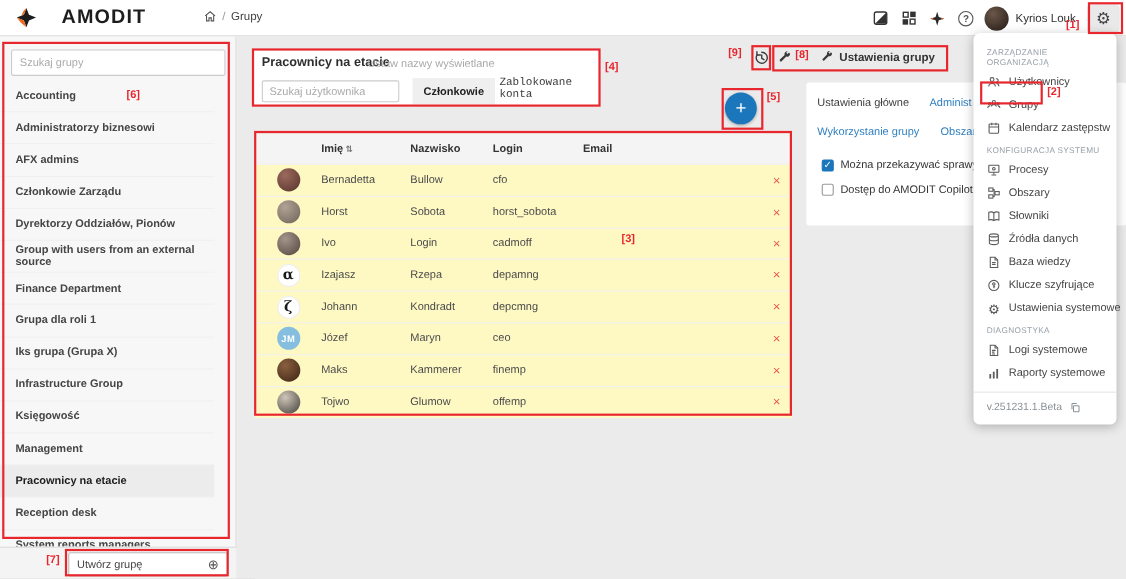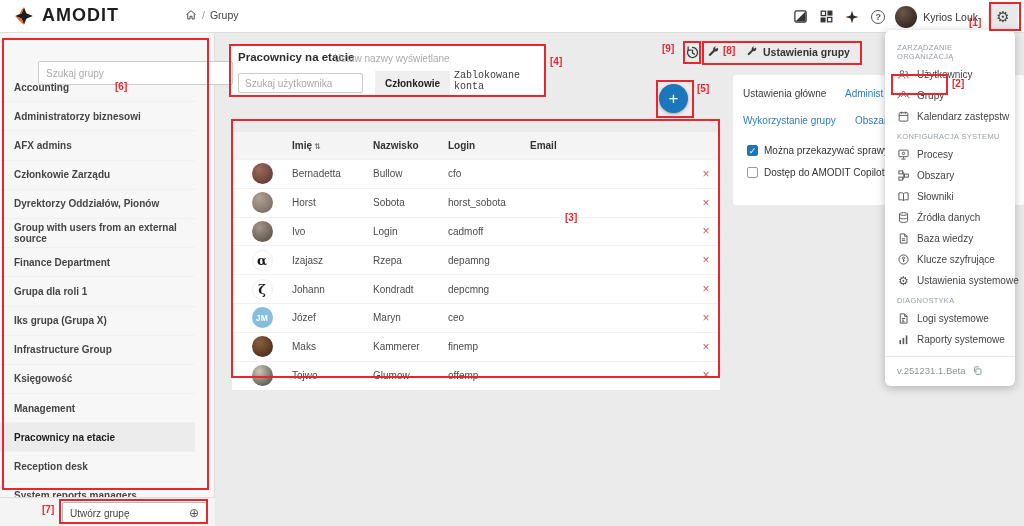--- a/index.html
+++ b/index.html
@@ -1,34 +1,34 @@
 <!DOCTYPE html>
 <html><head>
 <meta charset="utf-8">
 <style>
   html,body{margin:0;padding:0;background:#dcdcdc;}
   *{box-sizing:border-box;font-family:"Liberation Sans","DejaVu Sans",sans-serif;}
   .app{position:relative;width:1024px;height:526px;background:#ebebeb;overflow:hidden;}
 
   
   .topbar{position:absolute;left:0;top:0;width:1024px;height:33px;background:#fff;border-bottom:1px solid #ddd;z-index:5;}
-  .logo{position:absolute;left:14px;top:5px;display:flex;align-items:center;gap:8px;}
+  .logo{position:absolute;left:14px;top:5px;display:flex;align-items:center;gap:22px;}
   .logo-text{font-size:18px;font-weight:bold;color:#1d1d1d;letter-spacing:1px;}
   .breadcrumb{position:absolute;left:185px;top:9px;display:flex;align-items:center;gap:5px;font-size:10.5px;color:#444;}
   .crumb-sep{color:#999;}
   .top-icons{position:absolute;right:0;top:0;height:33px;display:flex;align-items:center;}
   .tico{width:26px;height:26px;display:flex;align-items:center;justify-content:center;}
   .help-circle{width:14px;height:14px;border:1.2px solid #555;border-radius:50%;display:flex;align-items:center;justify-content:center;font-size:9px;color:#555;font-weight:bold;}
   .user-avatar{width:22px;height:22px;border-radius:50%;background:radial-gradient(circle at 35% 30%,#6b564a,#241b15);margin:0 6px 0 4px;}
   .user-name{font-size:10.5px;color:#333;margin-right:10px;}
   .gear-btn{width:30px;height:26px;background:#e9e9e9;border-radius:4px;display:flex;align-items:center;justify-content:center;font-size:15px;color:#444;margin-right:6px;cursor:pointer;}
 
   
   .sidebar{position:absolute;left:0;top:33px;width:215px;height:493px;background:#f7f7f7;border-right:1px solid #ddd;z-index:2;}
-  .group-search{position:absolute;left:10px;top:28px;width:195px;height:24px;border:1px solid #ccc;border-radius:2px;background:#fff;font-size:10px;color:#444;padding:0 7px;outline:none;margin-left:28px;}
+  .group-search{position:absolute;left:10px;top:12px;width:195px;height:24px;border:1px solid #ccc;border-radius:2px;background:#fff;font-size:10px;color:#444;padding:0 7px;outline:none;}
   .group-search::placeholder{color:#aaa;}
   .group-list{position:absolute;left:0;top:40px;width:195px;height:424px;overflow:hidden;}
   .group-item{height:29.2px;display:flex;align-items:center;padding-left:14px;font-size:10px;font-weight:bold;color:#454545;border-bottom:1px solid #f0f0f0;cursor:pointer;}
   .group-item.selected{background:#ececec;color:#1d1d1d;}
   .create-bar{position:absolute;left:0;bottom:0;width:215px;height:29px;background:#f4f4f4;border-top:1px solid #ddd;}
   .create-input{position:absolute;left:62px;top:4px;width:145px;height:22px;background:#fff;border:1px solid #bbb;border-radius:2px;display:flex;align-items:center;justify-content:space-between;padding:0 7px;font-size:10px;color:#444;cursor:pointer;}
   .plus-circ{font-size:12px;color:#555;}
 
   
   .content{position:absolute;left:215px;top:33px;width:809px;height:493px;background:#ebebeb;}
@@ -40,21 +40,21 @@
   .tab-members{position:absolute;left:145px;top:26px;height:24px;padding:0 10px;background:#efefef;display:flex;align-items:center;font-size:10px;font-weight:bold;color:#222;cursor:pointer;}
   .tab-blocked{position:absolute;left:222px;top:24px;height:24px;padding:0 2px;display:flex;align-items:center;font-size:10px;color:#3c3c3c;cursor:pointer;font-family:Liberation Mono, monospace;}
 
   .tool-history{position:absolute;left:468px;top:10px;width:18px;height:18px;display:flex;align-items:center;justify-content:center;cursor:pointer;}
   .tool-wrench{position:absolute;left:490px;top:11px;width:16px;height:16px;display:flex;align-items:center;justify-content:center;cursor:pointer;}
   .group-settings-btn{position:absolute;left:531px;top:10px;height:18px;display:flex;align-items:center;gap:5px;font-size:10.5px;font-weight:bold;color:#333;cursor:pointer;}
 
   .add-btn{position:absolute;left:444px;top:51px;width:29px;height:29px;border-radius:50%;display:flex;align-items:center;justify-content:center;color:#fff;font-size:17px;line-height:1;box-shadow:0 1px 3px rgba(0,0,0,.3);cursor:pointer;}
 
   
-  .table-card{position:absolute;left:17px;top:99px;width:488px;height:258px;background:#ffffff;}
+  .table-card{position:absolute;left:17px;top:89px;width:488px;height:258px;background:#fef9c3;}
   .thead{display:flex;align-items:center;height:27px;background:#f4f4f4;font-size:10px;font-weight:bold;color:#333;}
   .trow{display:flex;align-items:center;height:28.8px;border-top:1px solid #f1f1f1;font-size:10px;color:#4a4a4a;}
   .c-av{width:60px;display:flex;justify-content:center;}
   .c-first{width:81px;}
   .c-last{width:75px;}
   .c-login{width:82px;}
   .c-email{flex:1;}
   .c-del{width:28px;text-align:center;font-size:12px;color:#e2574c;cursor:pointer;}
   .avatar{width:21px;height:21px;border-radius:50%;display:flex;align-items:center;justify-content:center;font-size:13px;font-weight:bold;overflow:hidden;}
   .avatar.glyph{font-family:"DejaVu Serif","Liberation Serif",serif;}

